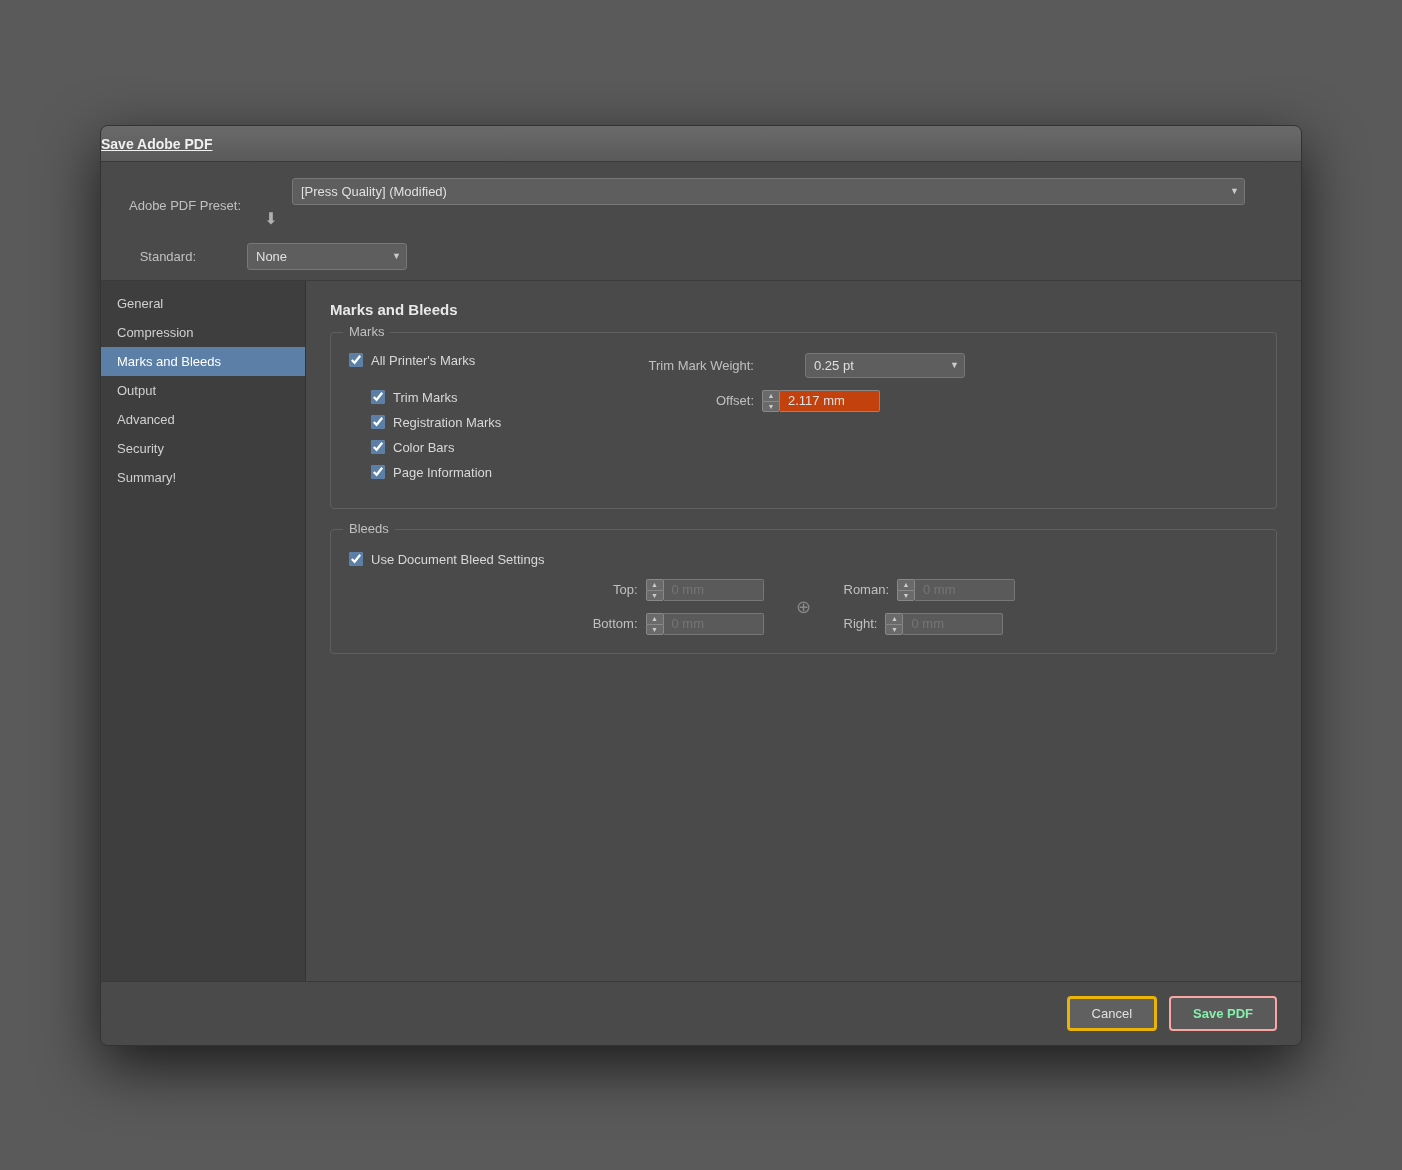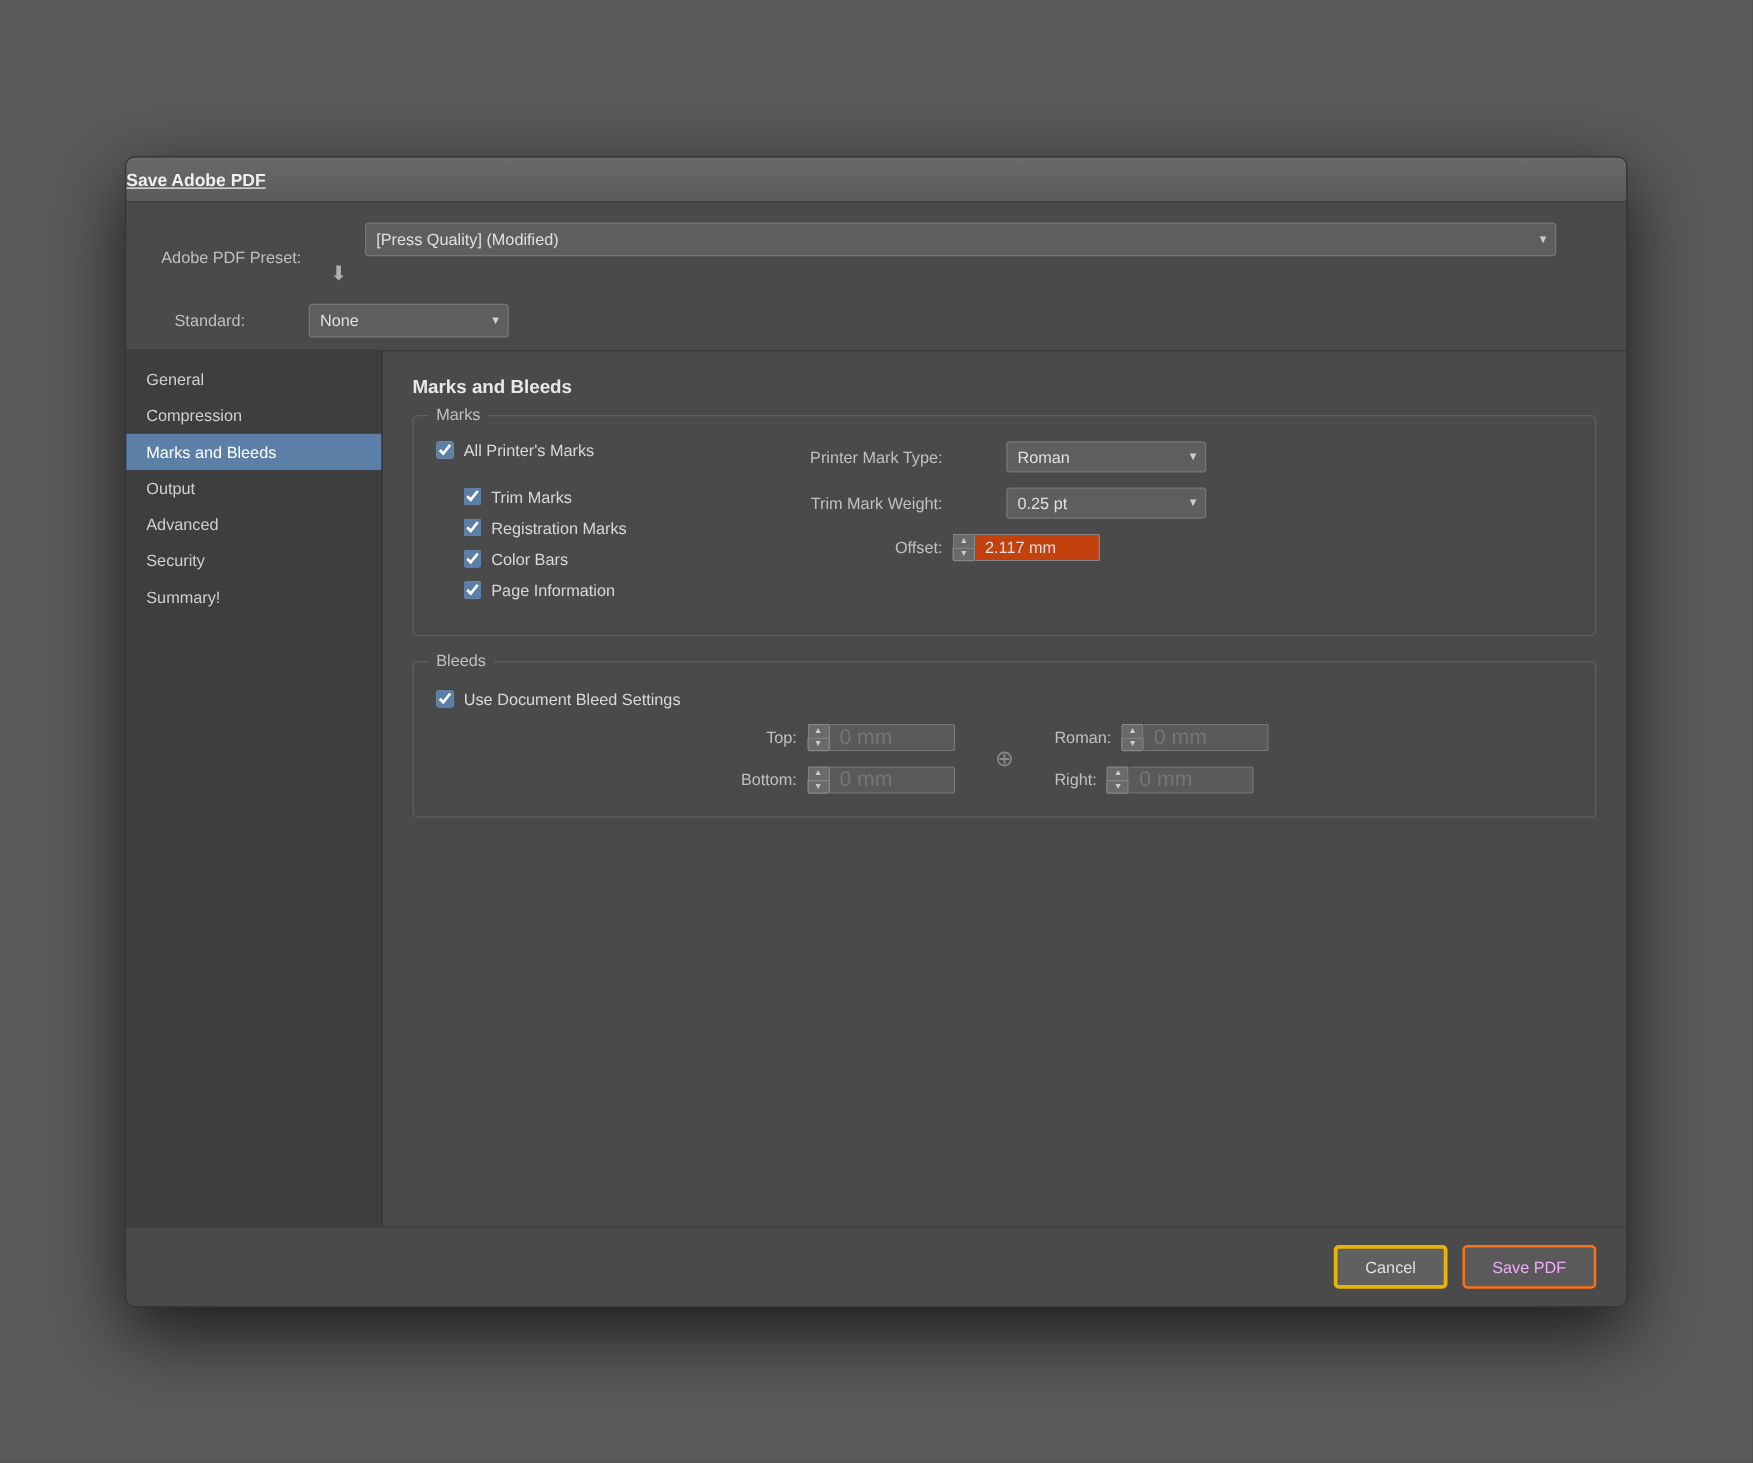--- a/index.html
+++ b/index.html
@@ -276,21 +276,21 @@
     }
     .bleed-spinner {
       display: flex;
       align-items: center;
     }
     .bleed-field {
       background: #5a5a5a;
       border: 1px solid #777;
       color: #888;
       padding: 3px 8px;
-      font-size: 17px;
+      font-size: 13px;
       width: 100px;
       height: 22px;
       border-radius: 0 2px 2px 0;
       border-left: none;
     }
     .chain-icon {
       display: flex;
       align-items: center;
       justify-content: center;
       color: #888;
@@ -314,23 +314,23 @@
       padding: 7px 22px;
       border-radius: 4px;
       font-size: 13px;
       cursor: pointer;
       border: 3px solid #eab308;
       background: #606060;
       color: #e0e0e0;
     }
     .btn-primary {
       background: #5a5a5a;
-      border: 2px solid #f97316;
-      color: #f0abfc;
-      font-weight: 400;
+      border: 2px solid #fca5a5;
+      color: #86efac;
+      font-weight: 700;
     }
     .all-marks-row {
       margin-bottom: 22px;
     }
   </style>
 </head>
 <body>
 
 <div class="dialog">
 
@@ -414,29 +414,20 @@
               <input type="checkbox" id="colorBars" checked="" style="">
               <label for="colorBars">Color Bars</label>
             </div>
             <div class="checkbox-row indent">
               <input type="checkbox" id="pageInfo" checked="" style="">
               <label for="pageInfo">Page Information</label>
             </div>
           </div>
           <div class="marks-right">
             <div class="form-row">
-              <span class="form-label">Printer Mark Type:</span>
-              <div class="select-wrapper">
-                <select class="form-select">
-                  <option selected="">Roman</option>
-                  <option>Japanese</option>
-                </select>
-              </div>
-            </div>
-            <div class="form-row">
               <span class="form-label">Trim Mark Weight:</span>
               <div class="select-wrapper">
                 <select class="form-select">
                   <option selected="">0.25 pt</option>
                   <option>0.50 pt</option>
                   <option>1.00 pt</option>
                 </select>
               </div>
             </div>
             <div class="form-row">

